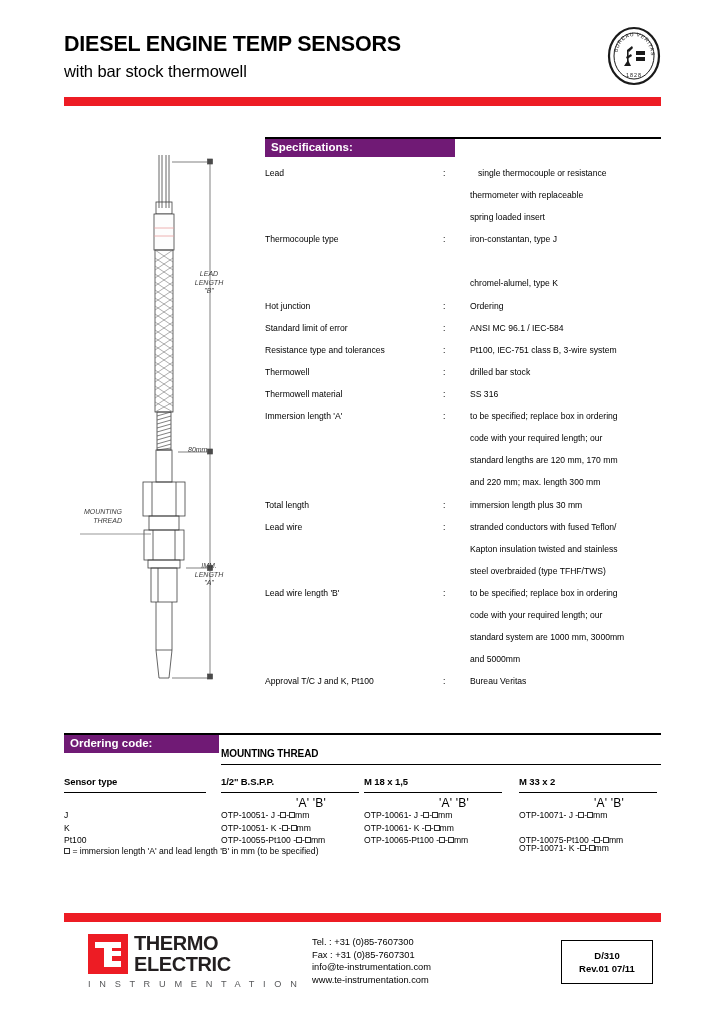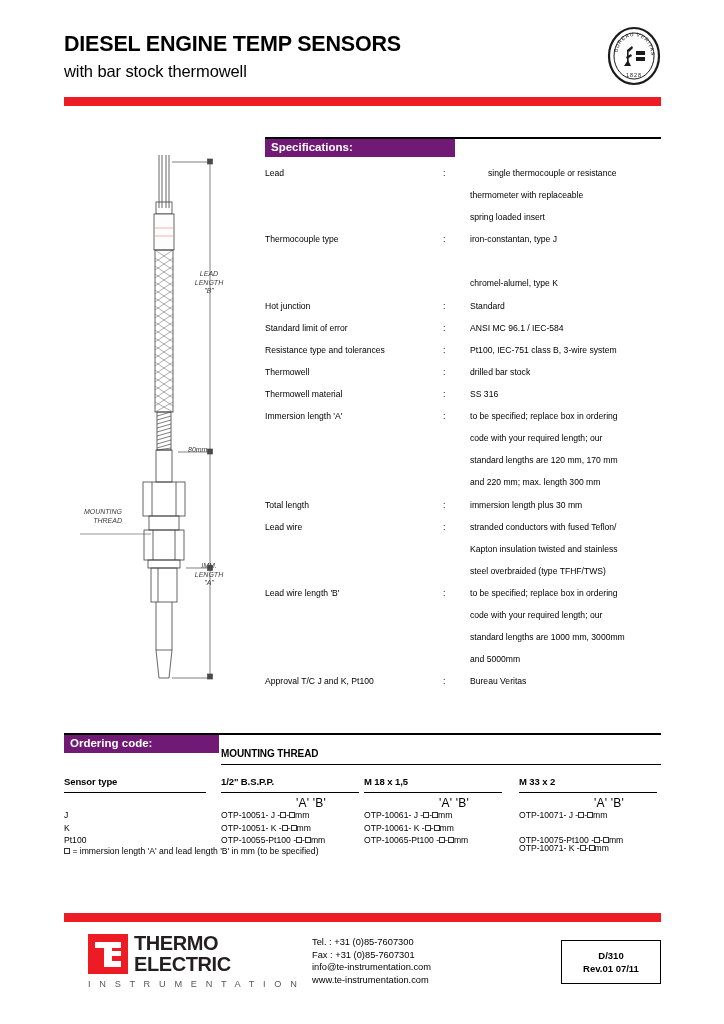--- a/index.html
+++ b/index.html
@@ -120,21 +120,21 @@
     letter-spacing: -0.4px; color: #231f20;
   }
   #logo-instr {
     position: absolute; left: 0px; top: 45px;
     font-size: 9.2px; letter-spacing: 3.1px; color: #58595b;
     white-space: nowrap;
   }
   #contact-block { position: absolute; left: 312px; top: 936px; }
   .contact-line { font-size: 9.3px; line-height: 12.6px; white-space: nowrap; }
   #doc-box {
-    position: absolute; left: 561px; top: 940px; width: 100px; height: 44px;
+    position: absolute; left: 561px; top: 940px; width: 92px; height: 44px;
     border: 1px solid #000;
   }
   #doc-box .doc-line {
     text-align: center; font-size: 9.5px; font-weight: bold; line-height: 13px;
     white-space: nowrap;
   }
   #doc-box .doc-line:first-child { margin-top: 8px; }
 
   
   #drawing { position: absolute; left: 60px; top: 150px; width: 200px; height: 540px; }
@@ -322,38 +322,38 @@
 <div class="banner-wrap" id="spec-banner">
   <div class="banner-rule"></div>
   <div class="banner-box">Specifications:</div>
 </div>
 
 <div id="spec-table">
     <div class="spec-row" style="position: absolute; left: 0px; top: 0px;">
       <div class="spec-label">Lead</div>
       <div class="spec-colon">:</div>
       <div class="spec-values">
-        <span class="spec-value" style="position: absolute; left: 18px; top: 0px;">single thermocouple or resistance</span>
+        <span class="spec-value" style="position: absolute; left: 8px; top: 0px;">single thermocouple or resistance</span>
         <span class="spec-value" style="position: absolute; left: 0px; top: 22.1px;">thermometer with replaceable</span>
         <span class="spec-value" style="position: absolute; left: 0px; top: 44.2px;">spring loaded insert</span>
       </div>
     </div>
     <div class="spec-row" style="position: absolute; left: 0px; top: 66.3px;">
       <div class="spec-label">Thermocouple type</div>
       <div class="spec-colon">:</div>
       <div class="spec-values">
         <span class="spec-value" style="position: absolute; left: 0px; top: 0px;">iron-constantan, type J</span>
         <span class="spec-value" style="position: absolute; left: 0px; top: 44.2px;">chromel-alumel, type K</span>
       </div>
     </div>
     <div class="spec-row" style="position: absolute; left: 0px; top: 132.6px;">
       <div class="spec-label">Hot junction</div>
       <div class="spec-colon">:</div>
       <div class="spec-values">
-        <span class="spec-value" style="position: absolute; left: 0px; top: 0px;">Standard</span>
+        <span class="spec-value" style="position: absolute; left: 0px; top: 0px;">Ordering</span>
       </div>
     </div>
     <div class="spec-row" style="position: absolute; left: 0px; top: 154.7px;">
       <div class="spec-label">Standard limit of error</div>
       <div class="spec-colon">:</div>
       <div class="spec-values">
         <span class="spec-value" style="position: absolute; left: 0px; top: 0px;">ANSI MC 96.1 / IEC-584</span>
       </div>
     </div>
     <div class="spec-row" style="position: absolute; left: 0px; top: 176.8px;">
@@ -402,21 +402,21 @@
         <span class="spec-value" style="position: absolute; left: 0px; top: 22.1px;">Kapton insulation twisted and stainless</span>
         <span class="spec-value" style="position: absolute; left: 0px; top: 44.2px;">steel overbraided (type TFHF/TWS)</span>
       </div>
     </div>
     <div class="spec-row" style="position: absolute; left: 0px; top: 419.9px;">
       <div class="spec-label">Lead wire length 'B'</div>
       <div class="spec-colon">:</div>
       <div class="spec-values">
         <span class="spec-value" style="position: absolute; left: 0px; top: 0px;">to be specified; replace box in ordering</span>
         <span class="spec-value" style="position: absolute; left: 0px; top: 22.1px;">code with your required length; our</span>
-        <span class="spec-value" style="position: absolute; left: 0px; top: 44.2px;">standard lengths are 1000 mm, 3000mm</span>
+        <span class="spec-value" style="position: absolute; left: 0px; top: 44.2px;">standard system are 1000 mm, 3000mm</span>
         <span class="spec-value" style="position: absolute; left: 0px; top: 66.3px;">and 5000mm</span>
       </div>
     </div>
     <div class="spec-row" style="position: absolute; left: 0px; top: 508.3px;">
       <div class="spec-label">Approval T/C  J and K, Pt100</div>
       <div class="spec-colon">:</div>
       <div class="spec-values">
         <span class="spec-value" style="position: absolute; left: 0px; top: 0px;">Bureau Veritas</span>
       </div>
     </div>

